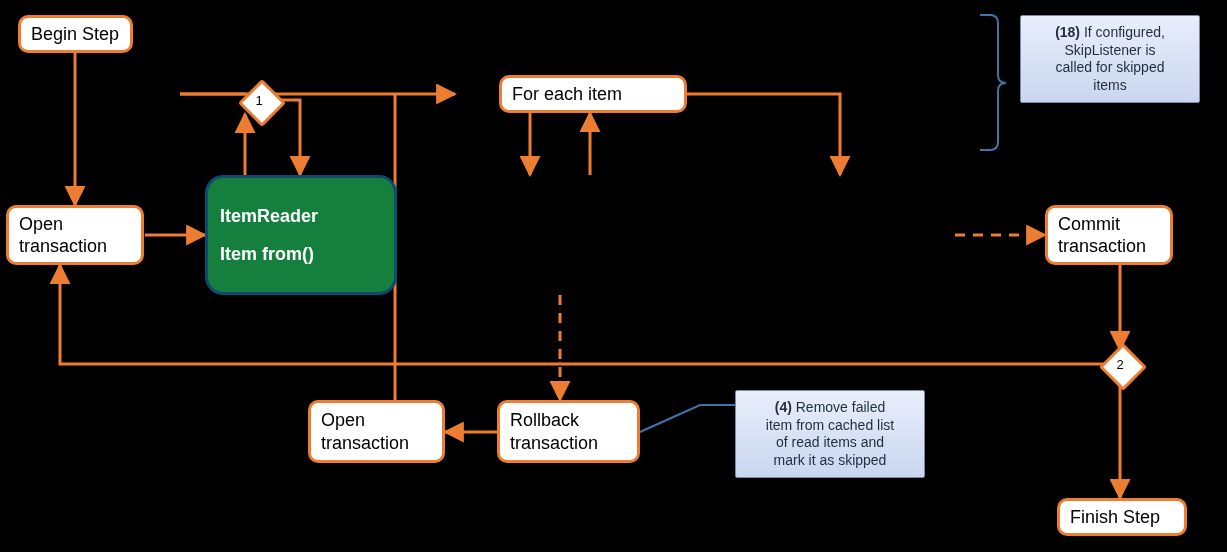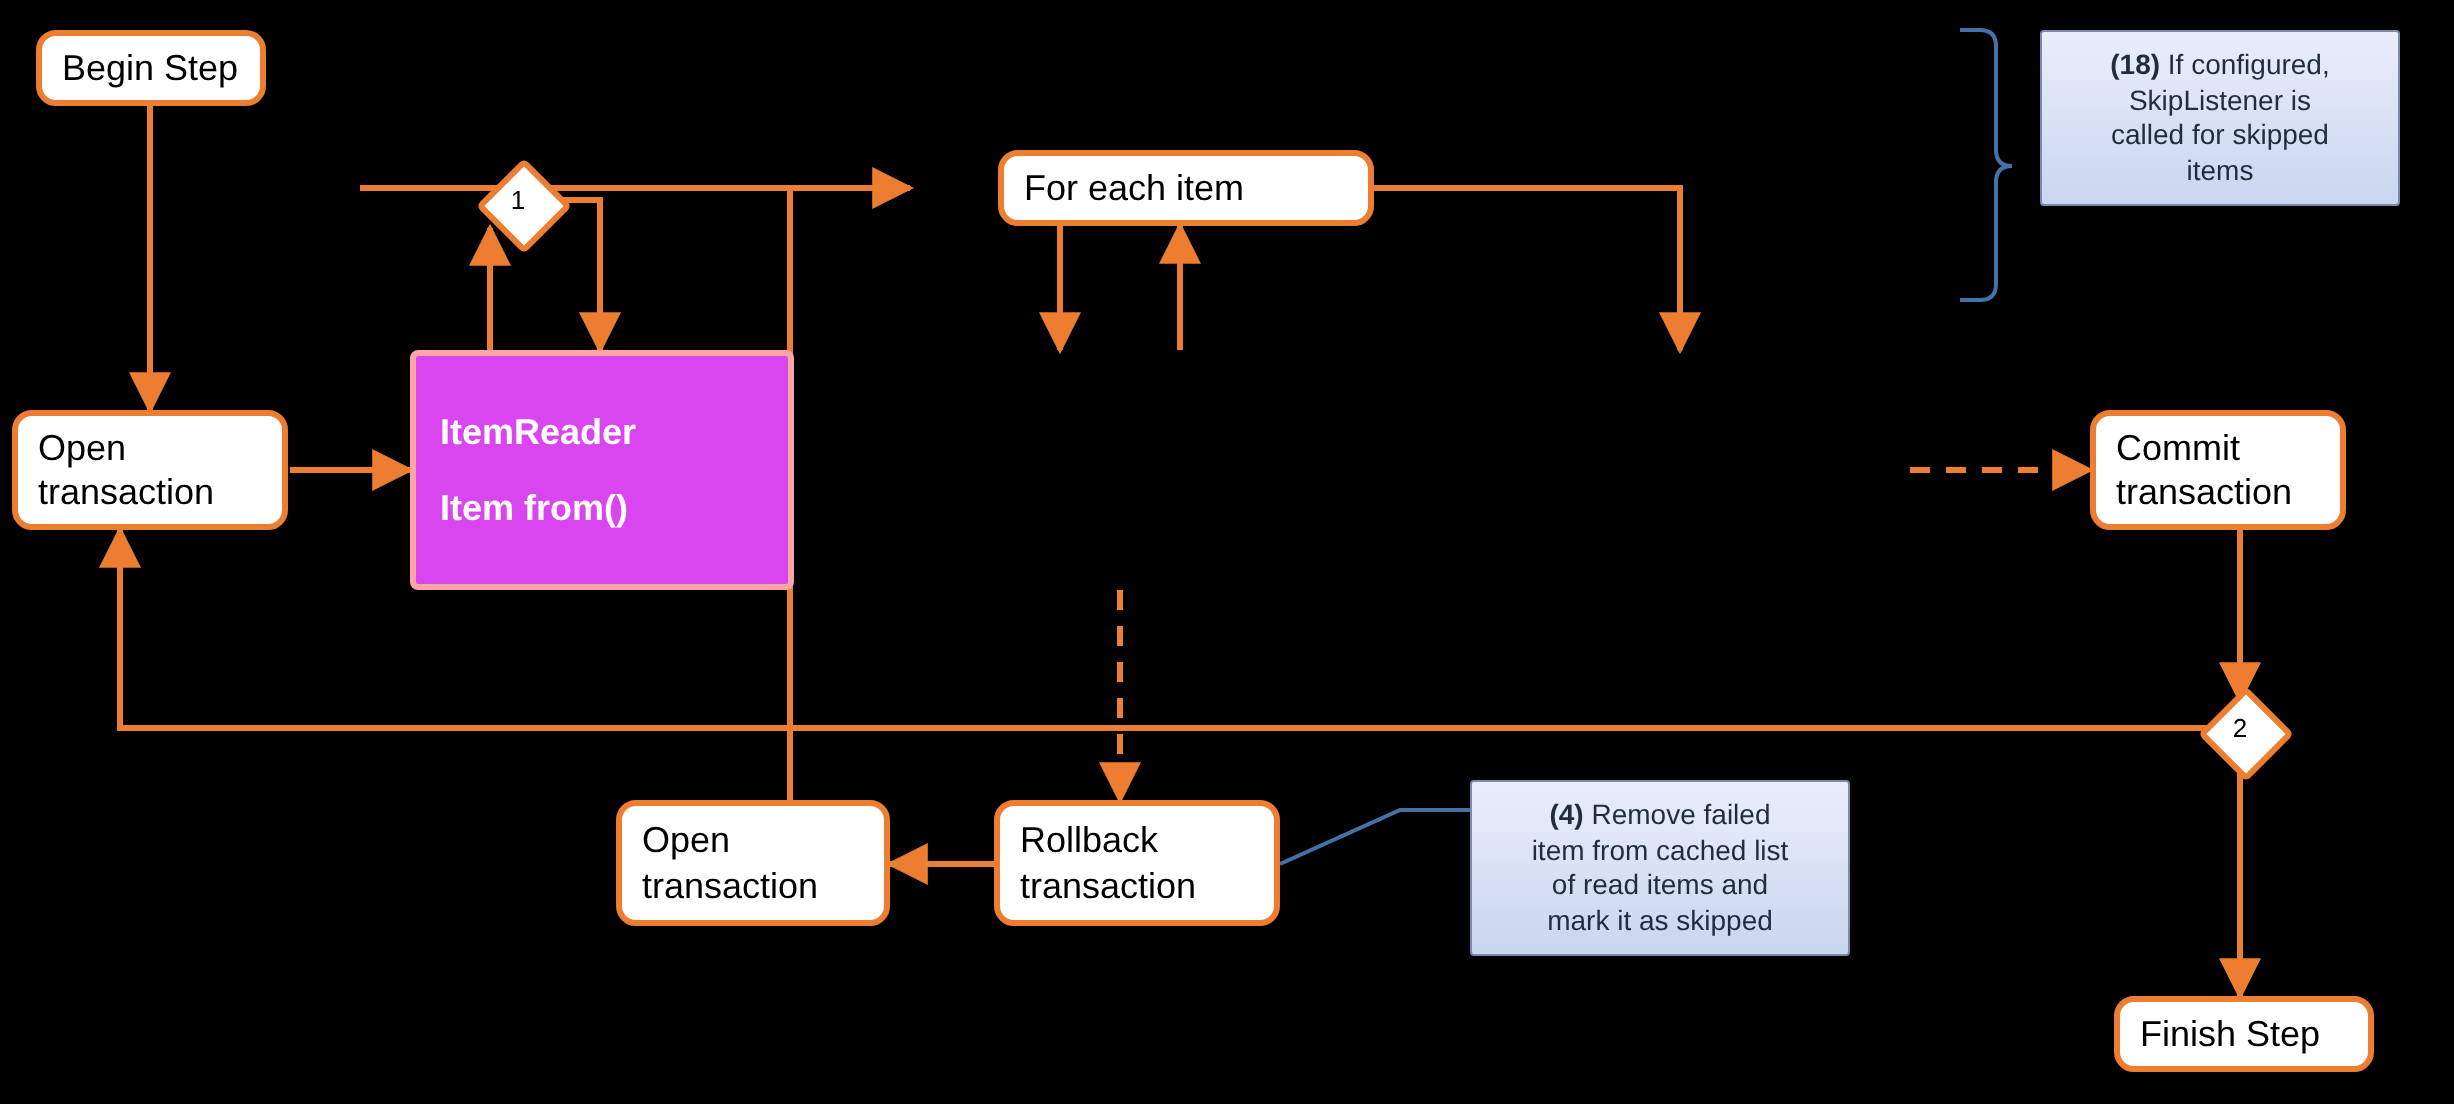--- a/index.html
+++ b/index.html
@@ -28,23 +28,23 @@
   }
   .white-box {
     background: #fff;
     border: 3px solid #ed7d31;
     border-radius: 10px;
     color: #000;
     font-size: 18px;
     padding: 6px 10px;
   }
   .blue-box {
-    background: #d946ef;
-    border: 3px solid #fca5a5;
-    border-radius: 4px;
+    background: #15803d;
+    border: 3px solid #0c4a6e;
+    border-radius: 18px;
     color: #fff;
     font-size: 18px;
     font-weight: bold;
     padding: 10px 12px;
   }
   .blue-box .sub {
     margin-top: 16px;
     font-weight: bold;
   }
   .note-box {

